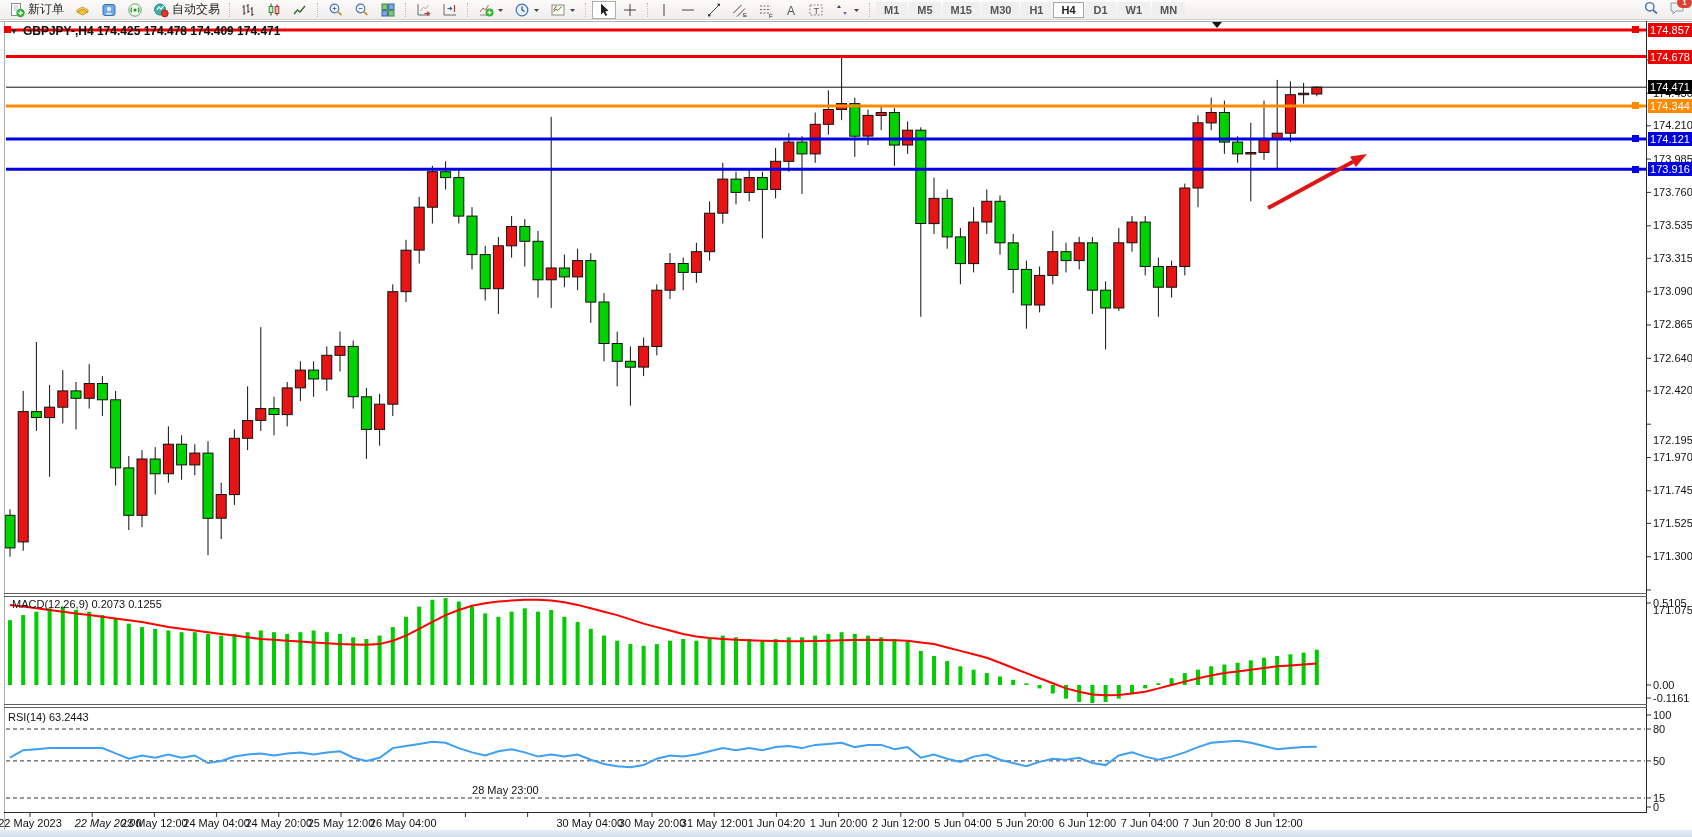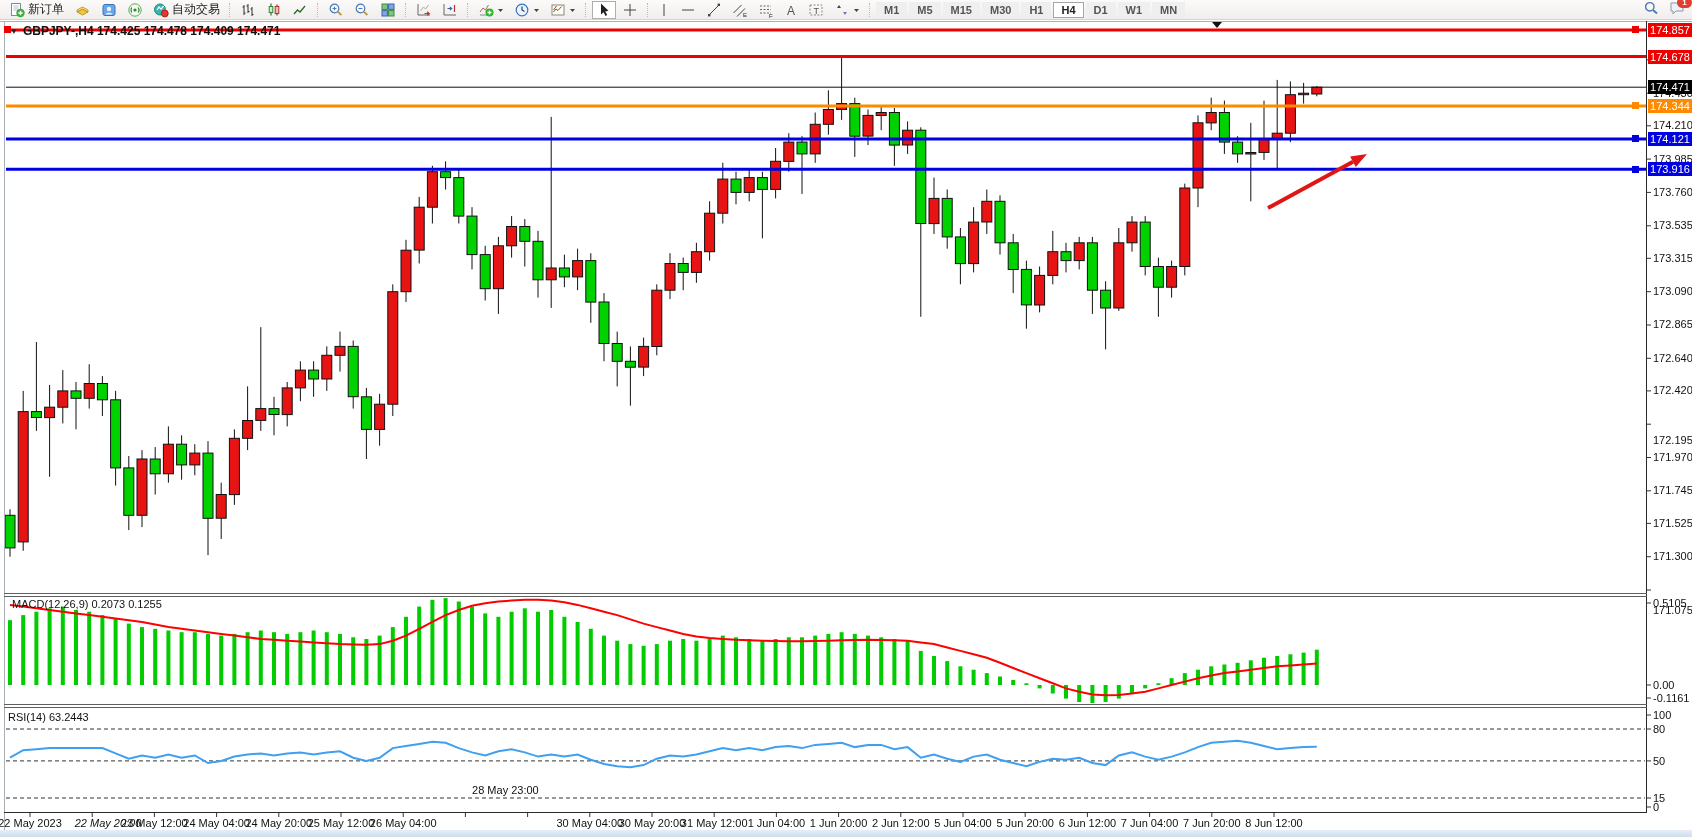--- a/index.html
+++ b/index.html
@@ -736,21 +736,21 @@
       <div class="date-lbl" data-interactable="false" style="left: 106.4px; top: 817px;">23 May 12:00</div>
       <div class="date-lbl" data-interactable="false" style="left: 168.6px; top: 817px;">24 May 04:00</div>
       <div class="date-lbl" data-interactable="false" style="left: 230.8px; top: 817px;">24 May 20:00</div>
       <div class="date-lbl" data-interactable="false" style="left: 293px; top: 817px;">25 May 12:00</div>
       <div class="date-lbl" data-interactable="false" style="left: 355.2px; top: 817px;">26 May 04:00</div>
       <div class="date-lbl" data-interactable="false" style="left: 417.4px; top: 784px; margin-left: 40px;">28 May 23:00</div>
       <div class="date-lbl" data-interactable="false" style="left: 479.6px; top: 817px; margin-top: 28px;">29 May 12:00</div>
       <div class="date-lbl" data-interactable="false" style="left: 541.8px; top: 817px;">30 May 04:00</div>
       <div class="date-lbl" data-interactable="false" style="left: 604px; top: 817px;">30 May 20:00</div>
       <div class="date-lbl" data-interactable="false" style="left: 666.2px; top: 817px;">31 May 12:00</div>
-      <div class="date-lbl" data-interactable="false" style="left: 728.4px; top: 817px;">1 Jun 04:00</div>
+      <div class="date-lbl" data-interactable="false" style="left: 728.4px; top: 817px;">1 Jun 04:20</div>
       <div class="date-lbl" data-interactable="false" style="left: 790.6px; top: 817px;">1 Jun 20:00</div>
       <div class="date-lbl" data-interactable="false" style="left: 852.8px; top: 817px;">2 Jun 12:00</div>
       <div class="date-lbl" data-interactable="false" style="left: 915px; top: 817px;">5 Jun 04:00</div>
       <div class="date-lbl" data-interactable="false" style="left: 977.2px; top: 817px;">5 Jun 20:00</div>
       <div class="date-lbl" data-interactable="false" style="left: 1039.4px; top: 817px;">6 Jun 12:00</div>
       <div class="date-lbl" data-interactable="false" style="left: 1101.6px; top: 817px;">7 Jun 04:00</div>
       <div class="date-lbl" data-interactable="false" style="left: 1163.8px; top: 817px;">7 Jun 20:00</div>
       <div class="date-lbl" data-interactable="false" style="left: 1226px; top: 817px;">8 Jun 12:00</div>
     </div>
 

